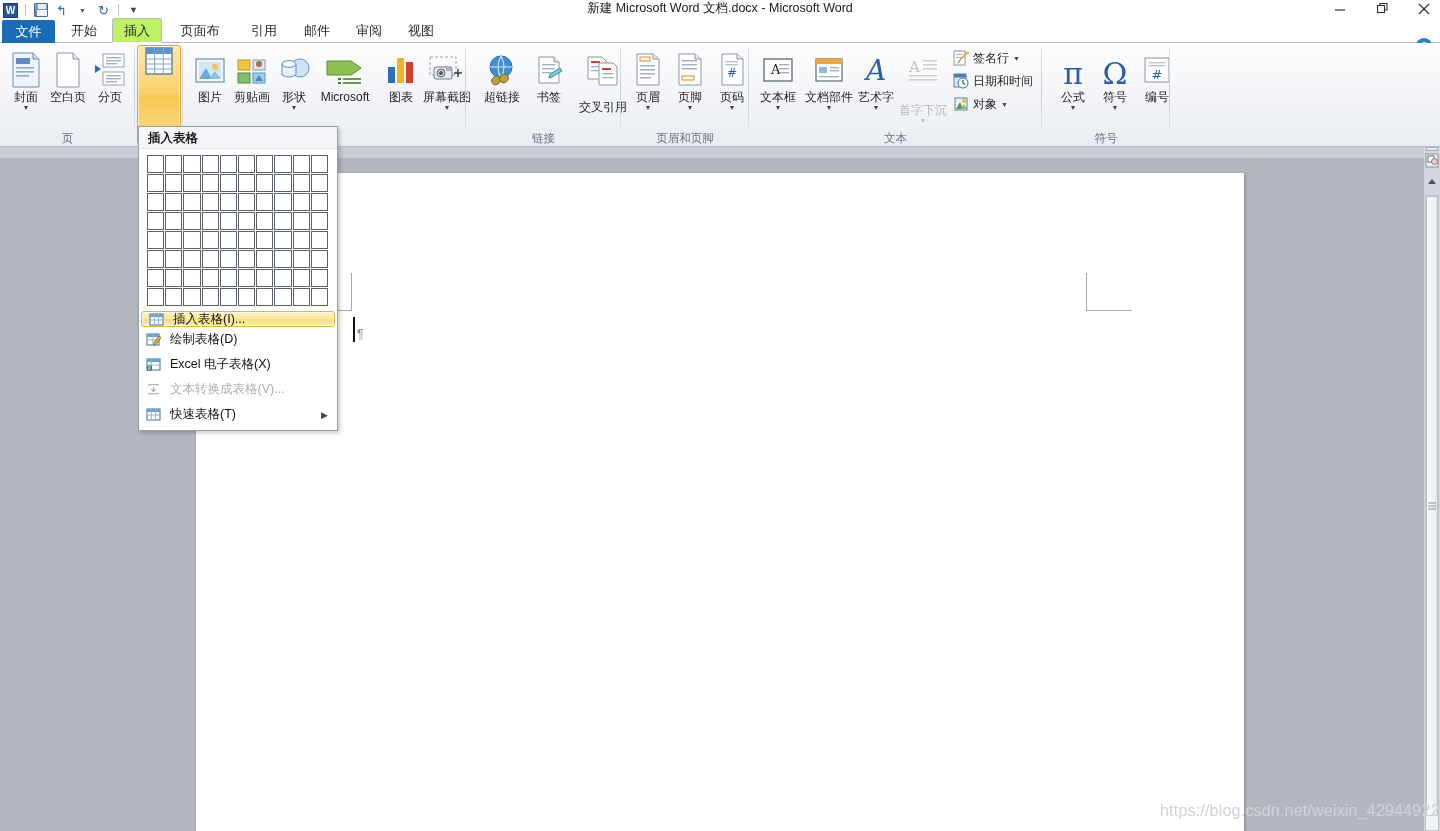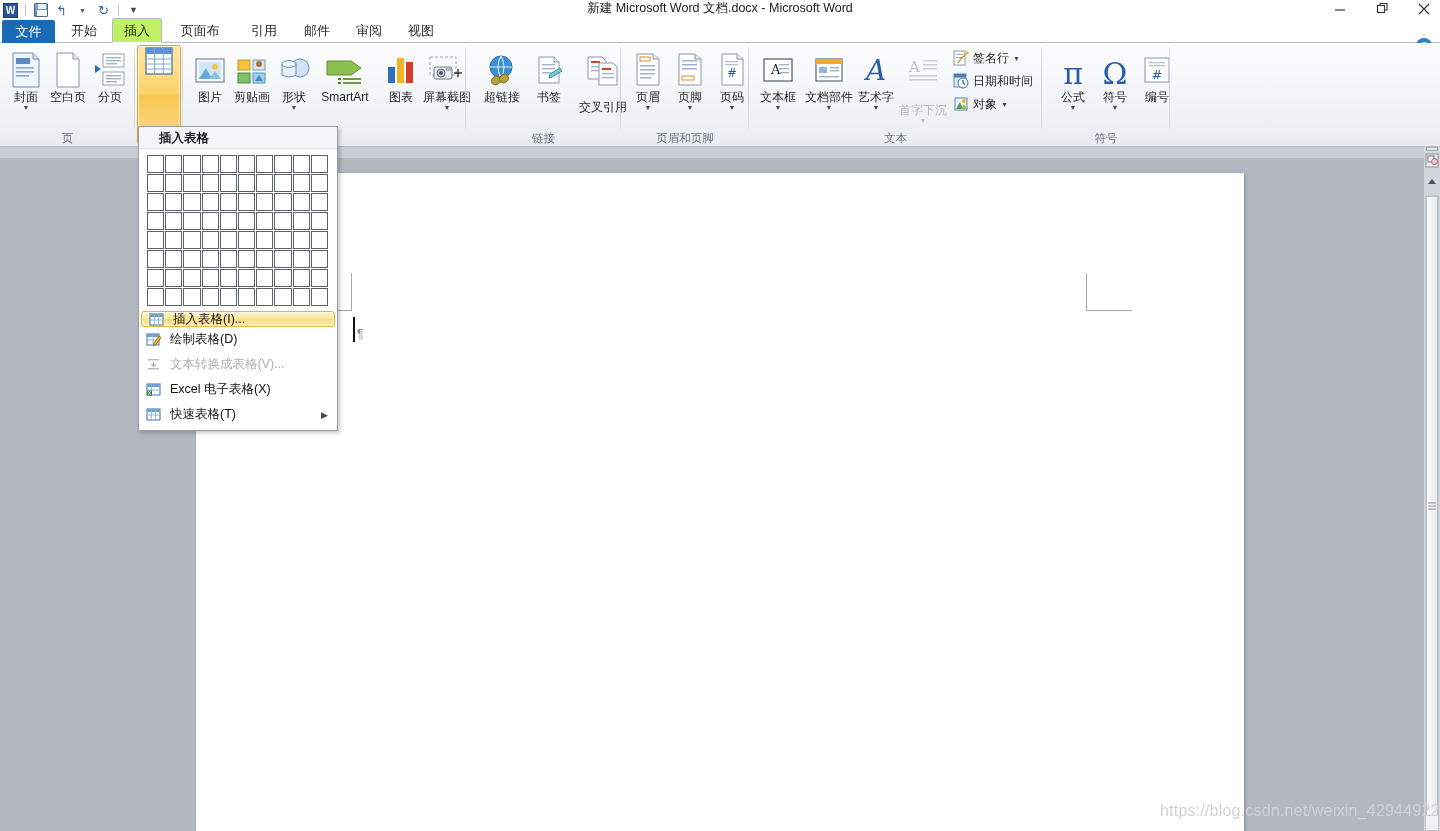--- a/index.html
+++ b/index.html
@@ -154,21 +154,21 @@
   .tri-up{ width:0;height:0;border-left:4px solid transparent;border-right:4px solid transparent;border-bottom:5px solid #4a5159;}
 
   
   .menu{
     position:absolute; left:138px; top:126px; width:200px;
     background:#ffffff; border:1px solid #9aa0a8;
     box-shadow: 2px 2px 4px rgba(0,0,0,.22);
     z-index:50;
   }
   .menu-header{
-    height:22px; line-height:22px; padding-left:20px;
+    height:22px; line-height:22px; padding-left:9px;
     font-size:12.5px; font-weight:bold; color:#1c1c1c;
     background:#f4f6f9; border-bottom:1px solid #e2e5ea;
   }
   .grid{ padding:6px 8px 4px 8px; }
   .grid-row{ display:flex; }
   .cell{
     width:18px;height:18px;border:1px solid #5b6168;background:#ffffff;
     margin-right:1px;margin-bottom:1px;
   }
   .menu-items{ padding-bottom:3px; }
@@ -369,21 +369,21 @@
     <div class="bigbtn" style="left:130px;width:64px;">
       <span class="gl">
         <svg width="40" height="34" viewBox="0 0 40 34">
           <polygon points="2,7 26,7 36,14 26,21 2,21" fill="#8cc152" stroke="#5e8f2f"></polygon>
           <rect x="18" y="24" width="18" height="2" fill="#6d9b3f"></rect>
           <rect x="18" y="28" width="18" height="2" fill="#6d9b3f"></rect>
           <rect x="13" y="24" width="3" height="2" fill="#4c7a2b"></rect>
           <rect x="13" y="28" width="3" height="2" fill="#4c7a2b"></rect>
         </svg>
       </span>
-      <span class="lb">SmartArt</span>
+      <span class="lb">Microsoft</span>
     </div>
     <div class="bigbtn" style="left:195px;">
       <span class="gl">
         <svg width="34" height="34" viewBox="0 0 34 34">
           <rect x="4" y="13" width="7" height="16" fill="#2f6fba"></rect>
           <rect x="13" y="4" width="7" height="25" fill="#f0b323"></rect>
           <rect x="22" y="8" width="7" height="21" fill="#d0402c"></rect>
         </svg>
       </span>
       <span class="lb">图表</span>
@@ -786,45 +786,45 @@
           <rect x="1" y="2" width="12" height="11" fill="#fff" stroke="#3c6ea5"></rect>
           <rect x="1" y="2" width="12" height="3" fill="#6c9fd4"></rect>
           <line x1="1" y1="8" x2="13" y2="8" stroke="#8fb4da"></line>
           <line x1="7" y1="2" x2="7" y2="13" stroke="#8fb4da"></line>
           <path d="M8 11 l5 -7 2 1.5 -5 7 -2.6 .8 z" fill="#e9b33a" stroke="#9c7418"></path>
         </svg>
       </span>
       <span>绘制表格(D)</span>
     </div>
 
-    <div class="mitem disabled">
-      <span class="mi-ic">
-        <svg width="15" height="15" viewBox="0 0 15 15">
-          <rect x="2" y="2" width="11" height="1.4" fill="#b9b9b9"></rect>
-          <path d="M7.5 5 v4 M5.3 7.2 l2.2 2.2 2.2 -2.2" stroke="#a9a9a9" fill="none" stroke-width="1.1"></path>
-          <rect x="2" y="11" width="11" height="1.4" fill="#b9b9b9"></rect>
-        </svg>
-      </span>
-      <span>文本转换成表格(V)...</span>
-    </div>
-
     <div class="mitem">
       <span class="mi-ic">
         <svg width="15" height="15" viewBox="0 0 15 15">
           <rect x="1" y="2" width="13" height="11" fill="#fff" stroke="#3c6ea5"></rect>
           <rect x="1" y="2" width="13" height="3" fill="#6c9fd4"></rect>
           <line x1="1" y1="8" x2="14" y2="8" stroke="#8fb4da"></line>
           <line x1="5.3" y1="2" x2="5.3" y2="13" stroke="#8fb4da"></line>
           <rect x="1" y="8.6" width="5" height="5" fill="#2f7d44"></rect>
           <text x="3.5" y="13" font-size="5.5" text-anchor="middle" fill="#fff" font-family="DejaVu Sans">X</text>
         </svg>
       </span>
       <span>Excel 电子表格(X)</span>
     </div>
 
+    <div class="mitem disabled">
+      <span class="mi-ic">
+        <svg width="15" height="15" viewBox="0 0 15 15">
+          <rect x="2" y="2" width="11" height="1.4" fill="#b9b9b9"></rect>
+          <path d="M7.5 5 v4 M5.3 7.2 l2.2 2.2 2.2 -2.2" stroke="#a9a9a9" fill="none" stroke-width="1.1"></path>
+          <rect x="2" y="11" width="11" height="1.4" fill="#b9b9b9"></rect>
+        </svg>
+      </span>
+      <span>文本转换成表格(V)...</span>
+    </div>
+
     <div class="mitem">
       <span class="mi-ic">
         <svg width="15" height="15" viewBox="0 0 15 15">
           <rect x="1" y="2" width="13" height="11" fill="#fff" stroke="#3c6ea5"></rect>
           <rect x="1" y="2" width="13" height="3" fill="#6c9fd4"></rect>
           <line x1="1" y1="8" x2="14" y2="8" stroke="#8fb4da"></line>
           <line x1="5.3" y1="2" x2="5.3" y2="13" stroke="#8fb4da"></line>
           <line x1="9.6" y1="2" x2="9.6" y2="13" stroke="#8fb4da"></line>
         </svg>
       </span>

